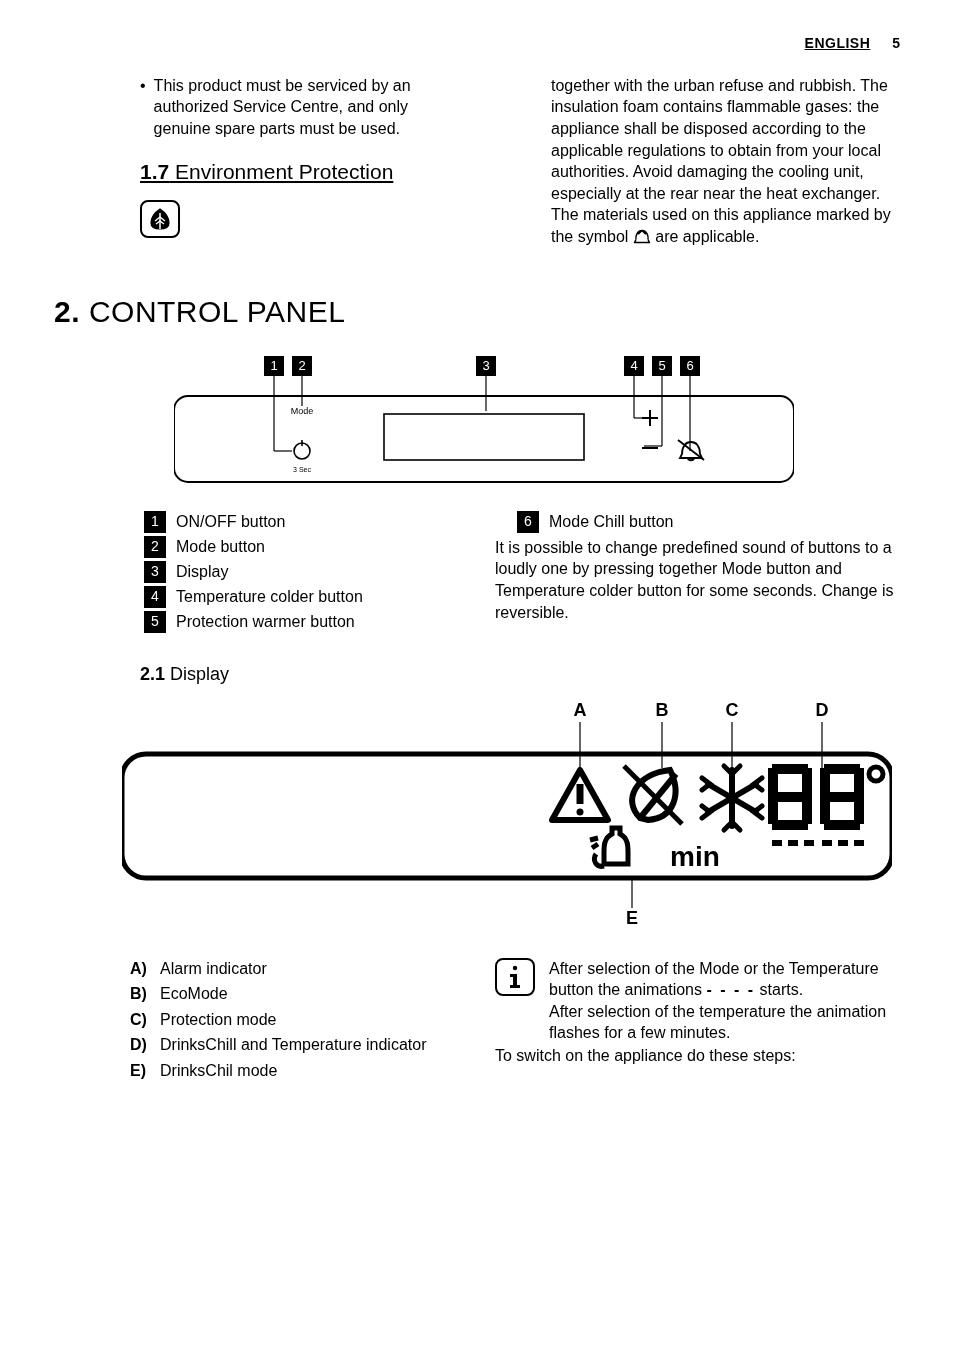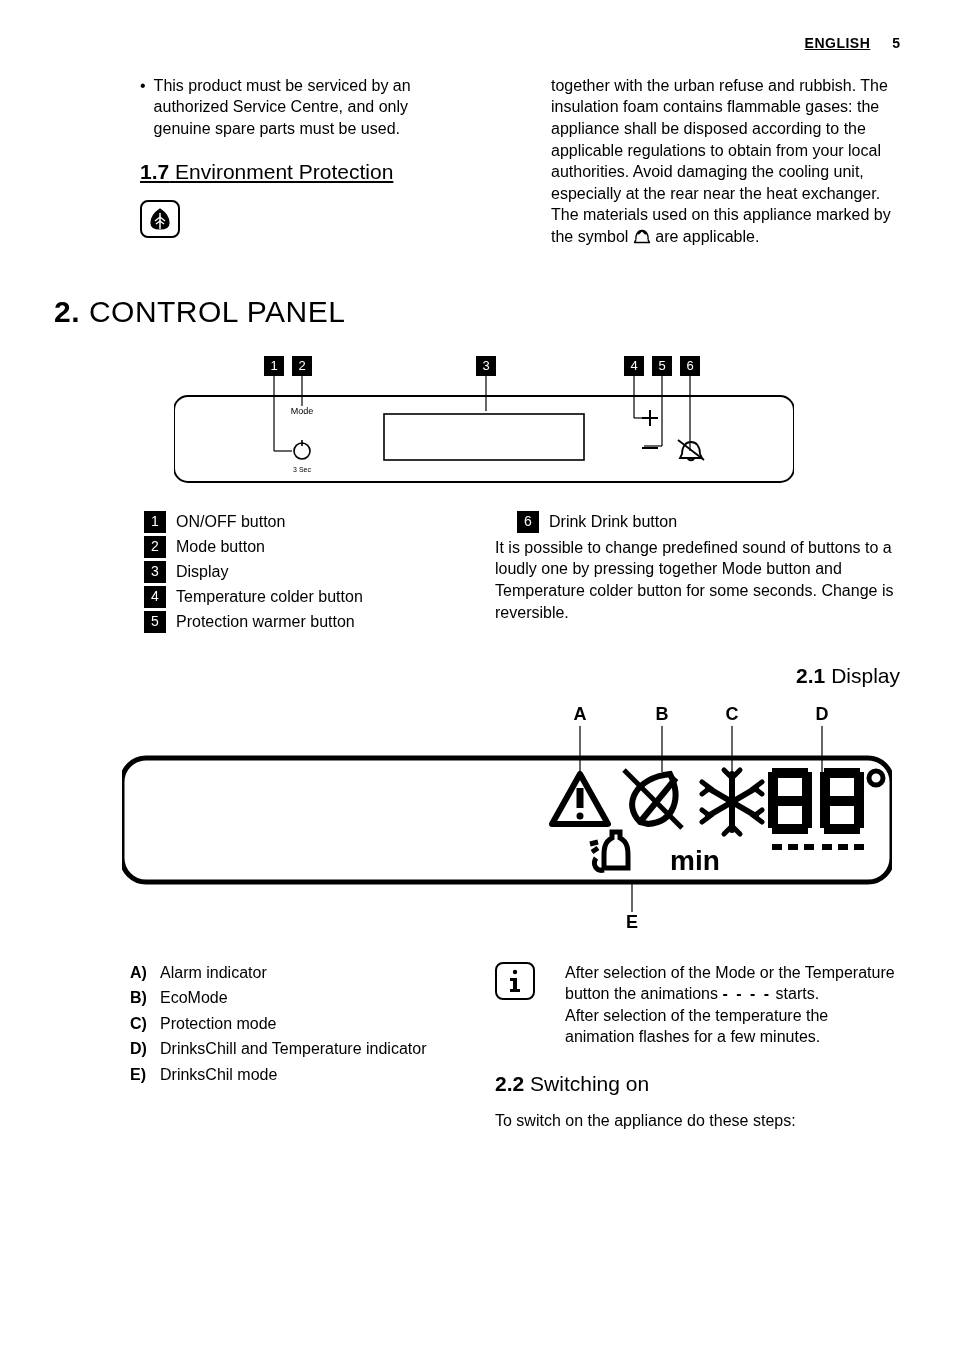--- a/index.html
+++ b/index.html
@@ -39,29 +39,29 @@
   .callout {
     width: 22px; height: 22px; background: #000; color: #fff;
     display: inline-flex; align-items: center; justify-content: center;
     font-size: 14px;
   }
   .legend-two-col { display: flex; gap: 36px; margin-top: 16px; }
   .legend-col { flex: 1; }
   .legend-item { display: flex; align-items: center; gap: 10px; margin: 3px 0 3px 90px; }
   .legend-col.right .legend-item { margin-left: 22px; }
   .legend-col.right p.note { margin-left: 0; margin-top: 4px; }
-  .subhead2 { font-size: 21px; margin: 26px 0 12px 86px; font-weight: normal; text-align: right; }
+  .subhead2 { font-size: 18px; margin: 26px 0 12px 86px; font-weight: normal; }
   .subhead2 .num { font-weight: bold; }
   .subhead3 { font-size: 21px; margin: 22px 0 12px 0; font-weight: normal; }
   .subhead3 .num { font-weight: bold; }
   .display-fig { margin: 6px 0 20px 68px; width: 770px; }
   .defs-col { flex: 1; }
   .def-item { display: flex; gap: 10px; margin: 4px 0 4px 76px; }
   .def-item .letter { font-weight: bold; min-width: 20px; }
-  .info-block { display: flex; gap: 30px; margin-top: 4px; }
+  .info-block { display: flex; gap: 14px; margin-top: 4px; }
   .info-icon-box {
     width: 40px; height: 38px; border: 2px solid #000; border-radius: 8px;
     display: flex; align-items: center; justify-content: center; flex-shrink: 0;
     font-family: Georgia, serif; font-weight: bold; font-size: 22px;
   }
   .dashes { font-weight: bold; letter-spacing: 2px; }
   .switching-para { margin-top: 1px; }
   .recycle-inline { vertical-align: middle; }
 </style>
 </head>
@@ -181,21 +181,21 @@
         <span>Temperature colder button</span>
       </div>
     <div class="legend-item">
         <span class="callout">5</span>
         <span>Protection warmer button</span>
       </div>
   </div>
   <div class="legend-col right">
     <div class="legend-item">
         <span class="callout">6</span>
-        <span>Drink Drink button</span>
+        <span>Mode Chill button</span>
       </div>
     <p class="note">It is possible to change predefined sound of buttons to a loudly one by pressing together Mode button and Temperature colder button for some seconds. Change is reversible.</p>
   </div>
 </div>
 
 <h3 class="subhead2">
   <span class="num">2.1</span>
   <span>Display</span>
 </h3>
 
@@ -312,19 +312,15 @@
         <svg width="20" height="24" viewBox="0 0 20 24">
           <circle cx="10" cy="3" r="2.2" fill="#000"></circle>
           <path d="M5 9 L12 9 L12 20 L15 20 L15 23 L5 23 L5 20 L8 20 L8 12 L5 12 Z" fill="#000"></path>
         </svg>
       </div>
       <p>
         <span>After selection of the Mode or the Temperature button the animations </span><span class="dashes">- - - -</span><span> starts.</span><br>
         <span>After selection of the temperature the animation flashes for a few minutes.</span>
       </p>
     </div>
-    <h3 class="subhead3">
-      <span class="num">2.2</span>
-      <span>Switching on</span>
-    </h3>
     <p class="switching-para">To switch on the appliance do these steps:</p>
   </div>
 </div>
 
 </body></html>

